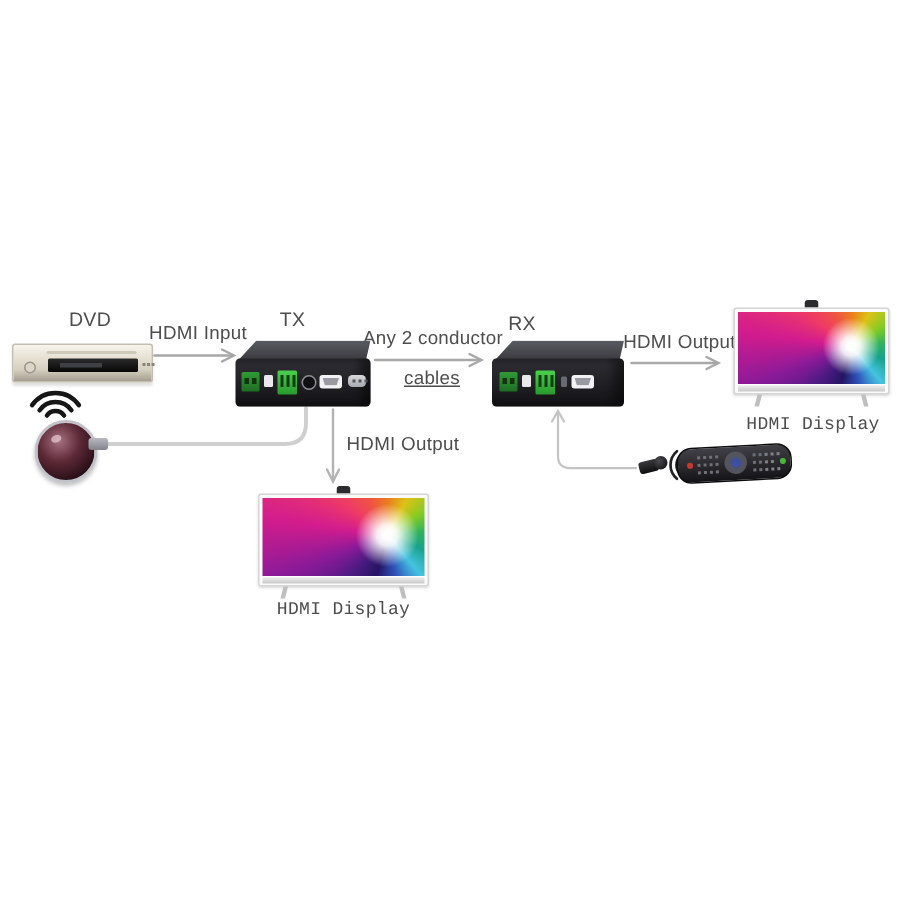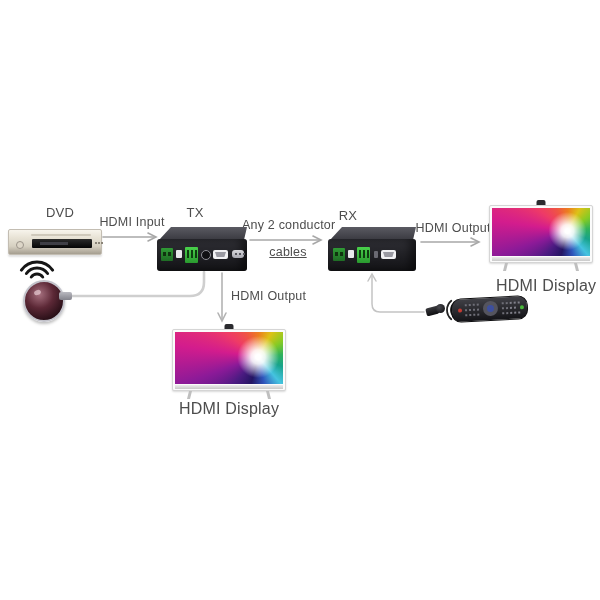--- a/index.html
+++ b/index.html
@@ -9,21 +9,21 @@
   }
   .canvas{position:absolute;inset:0;}
   svg.wires{position:absolute;left:0;top:0;width:600px;height:600px;pointer-events:none;}
 
   
   .lbl{
     position:absolute;color:var(--label-text,#4d4d4d);text-align:center;
     font-size:12.5px;letter-spacing:.2px;line-height:1.1;white-space:nowrap;
   }
   .lbl.dev{font-size:13px;}
-  .lbl.small{font-size:16px;}
+  .lbl.small{font-size:12px;font-family:Liberation Mono, monospace;}
   .lbl.left{text-align:left;}
 
   
   .dvd{position:absolute;left:8px;top:229px;width:92px;height:24px;
     background:linear-gradient(180deg,#f7f4ec 0%,#e9e4d7 30%,#d6d0c1 68%,#a59e90 100%);
     border:1px solid #c3bdb2;border-radius:2px;box-shadow:0 2px 2px rgba(0,0,0,.12);}
   .dvd .tray-line{position:absolute;left:22px;top:4px;width:60px;height:2px;background:#cfc9bb;border-radius:1px;}
   .dvd .band{position:absolute;left:23px;top:9px;width:60px;height:9px;
     background:linear-gradient(180deg,#2c2c2c,#050505);border-radius:1px;}
   .dvd .band i{position:absolute;left:8px;top:3px;width:28px;height:3px;background:#3f3f46;display:block;}

